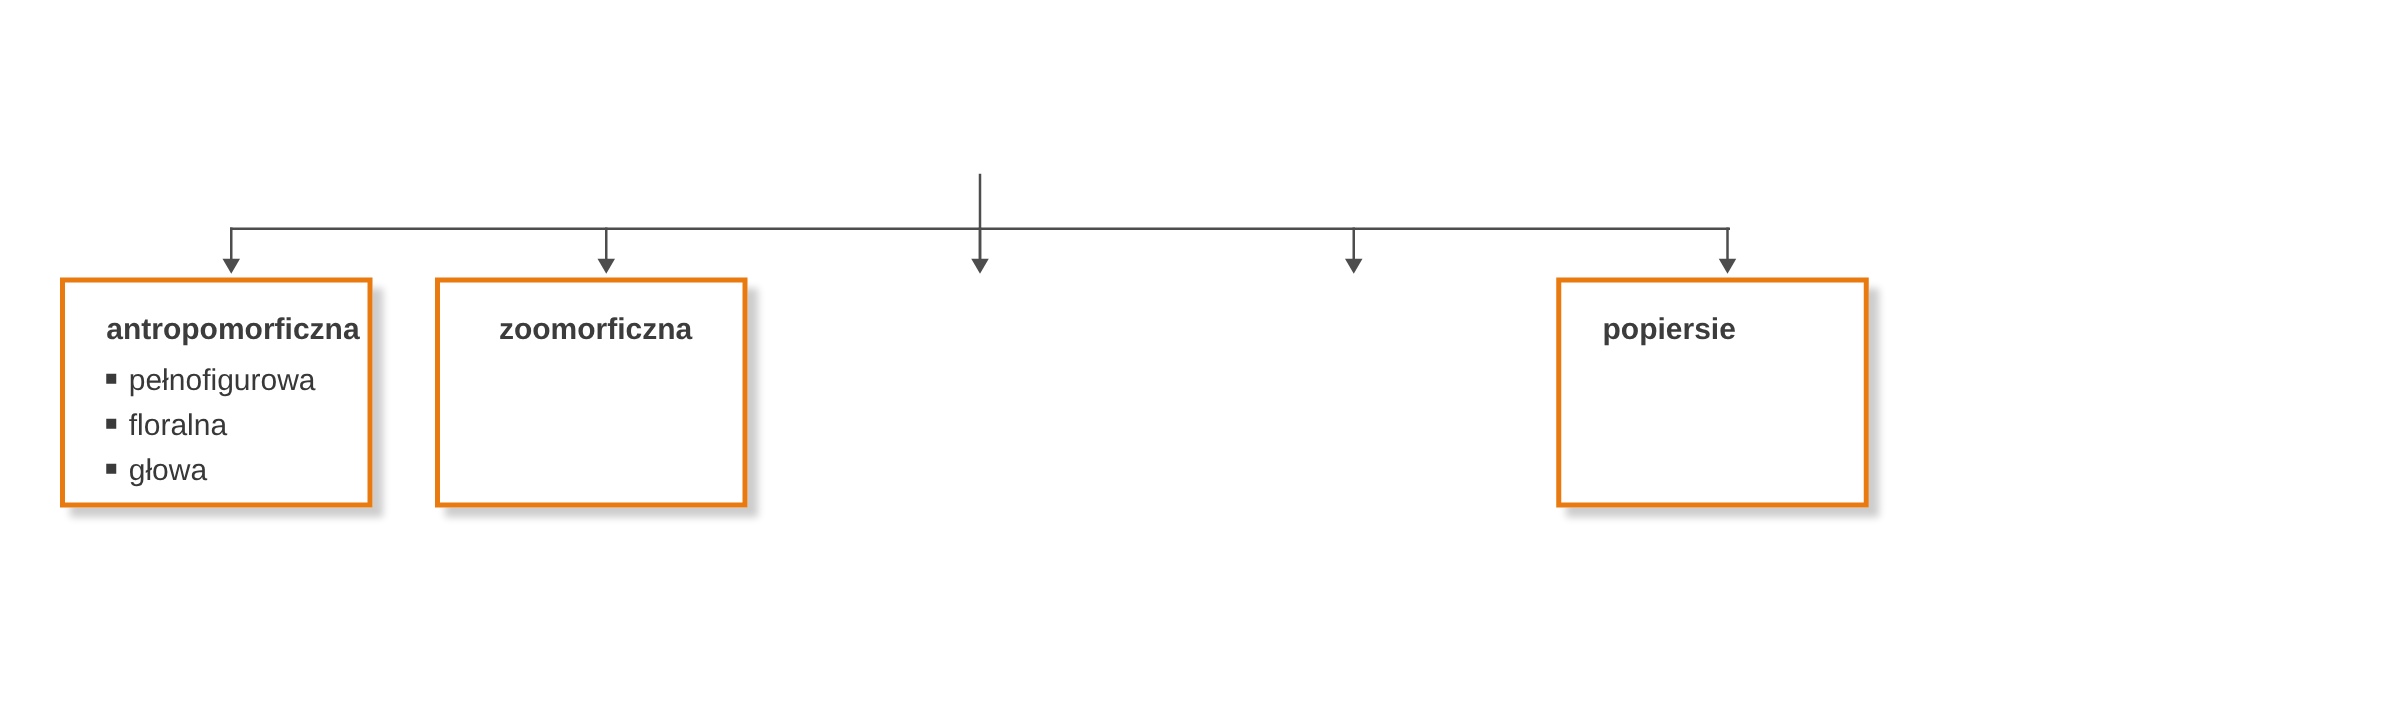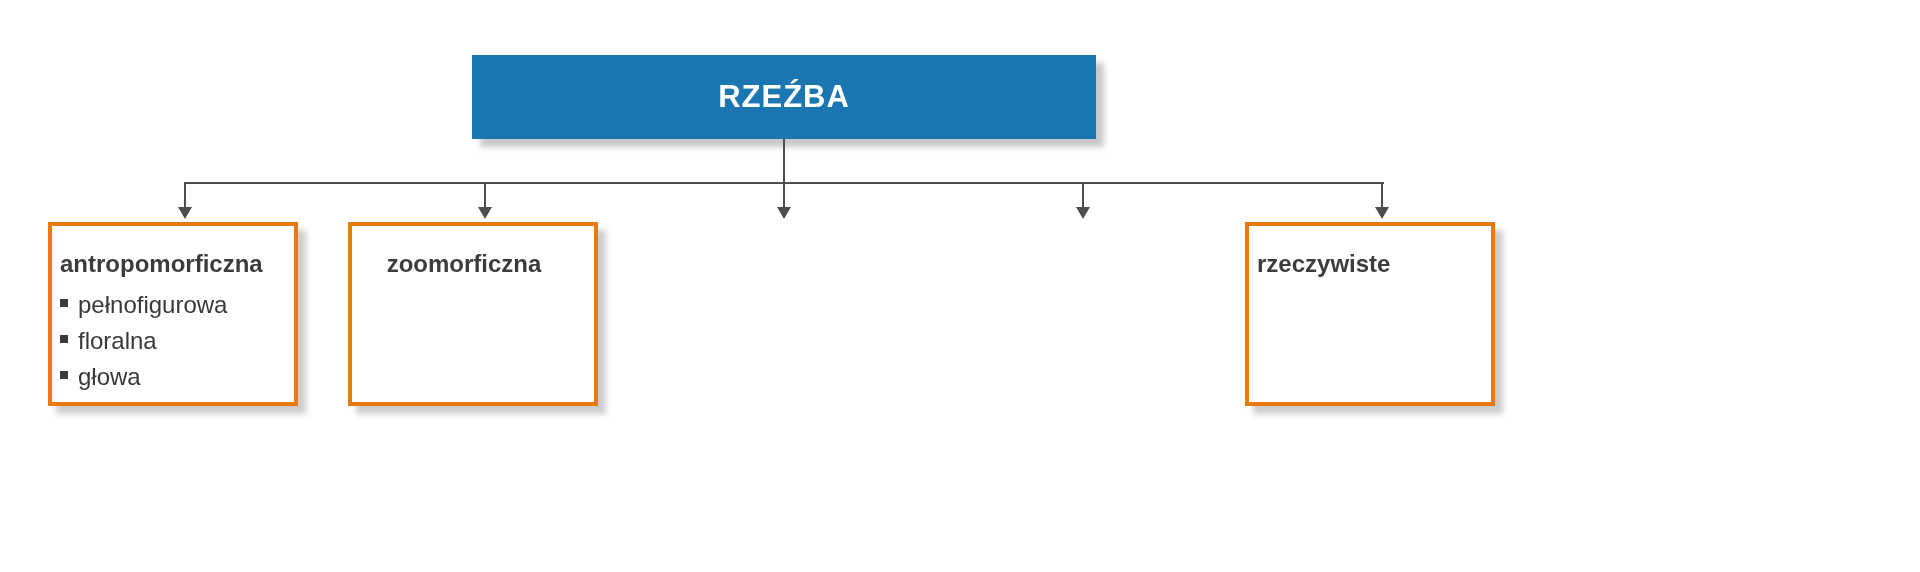--- a/index.html
+++ b/index.html
@@ -49,21 +49,21 @@
   .arrowhead.a3{left:777px;}
   .arrowhead.a4{left:1076px;}
   .arrowhead.a5{left:1375px;}
 
   
   .node{
     position:absolute;top:222px;width:250px;height:184px;
     background:var(--node-bg);
     border:4px solid var(--node-border);
     box-shadow:8px 8px 6px rgba(0,0,0,0.20);
-    padding:24px 26px 18px 8px;
+    padding:24px 26px 18px 33px;
   }
   .node.p1{left:48px;}
   .node.p2{left:348px;text-align:center;}
   .node.p3{left:648px;}
   .node.p4{left:946px;}
   .node.p5{left:1245px;}
   .node-title{
     font-size:24px;font-weight:bold;color:var(--text);margin-bottom:9px;
   }
   .item{
@@ -73,23 +73,20 @@
   .bullet{
     flex:none;width:8px;height:8px;background:#3a3a3a;
     margin:12px 10px 0 0;
   }
 </style>
 </head>
 <body>
 
 <div class="canvas">
 
-  <div class="root-box">
-    <span>RZEŹBA</span>
-  </div>
 
   <div>
     <div class="line v-center"></div>
     <div class="line h-main"></div>
     <div class="line stub s1"></div>
     <div class="line stub s2"></div>
     <div class="line stub s3"></div>
     <div class="line stub s4"></div>
     <div class="line stub s5"></div>
     <div class="arrowhead a1"></div>
@@ -115,16 +112,16 @@
     </div>
   </div>
 
   <div class="node p2">
     <div class="node-title">zoomorficzna</div>
   </div>
 
 
 
   <div class="node p5">
-    <div class="node-title">rzeczywiste</div>
+    <div class="node-title">popiersie</div>
   </div>
 
 </div>
 
 </body></html>

